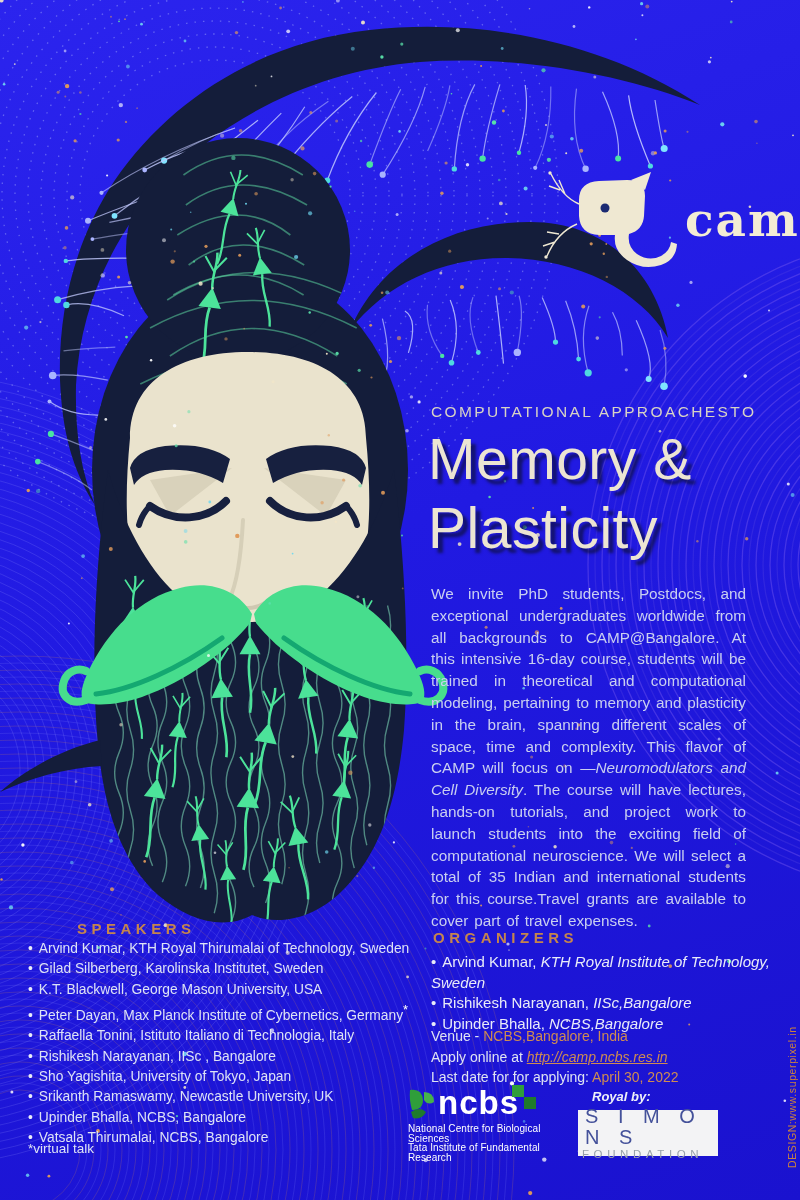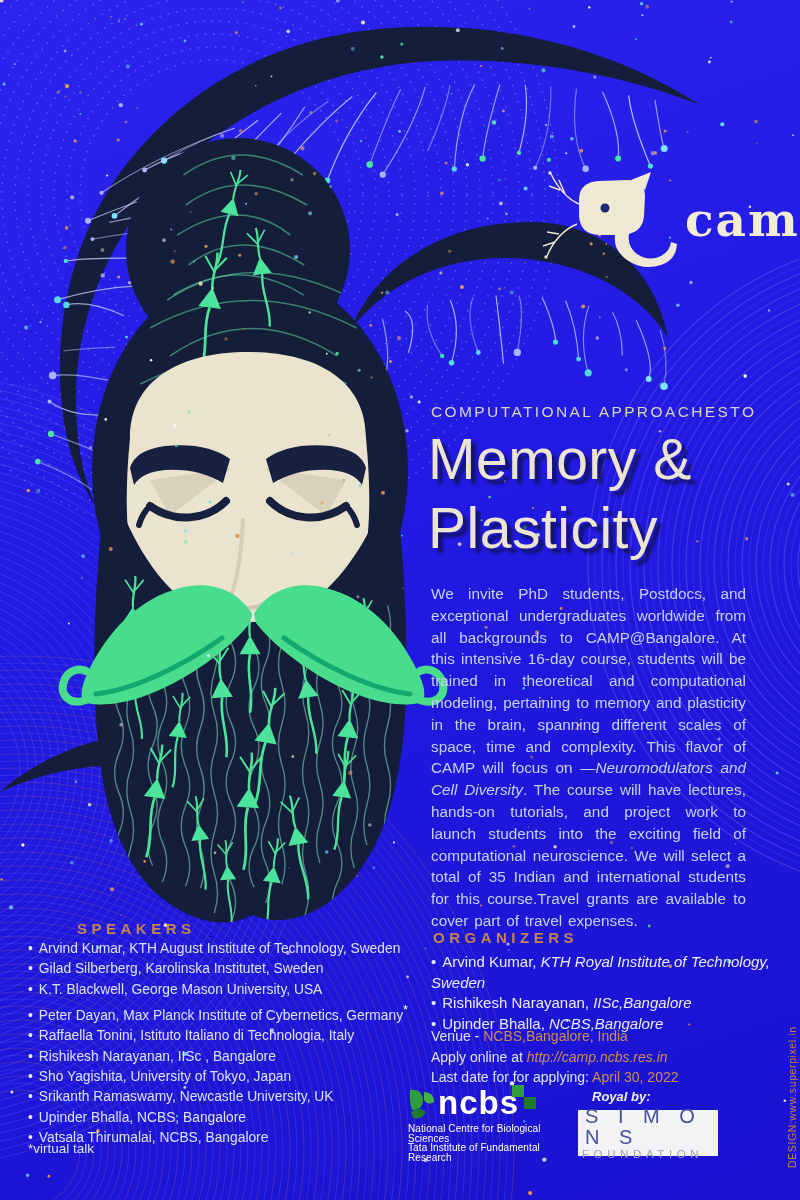--- a/index.html
+++ b/index.html
@@ -19,21 +19,21 @@
          color:#c9cff0;text-align:justify;word-spacing:1.5px;}
   .intro i{font-style:italic;}
   .dates{left:432px;top:888px;font-size:29px;color:#79e7d2;letter-spacing:.5px;}
   .sec-heading{font-size:15px;letter-spacing:4.5px;color:#c5854e;font-weight:bold;}
   .org-heading{left:433px;top:929px;}
   .org-list{left:431px;top:952px;font-size:15px;line-height:20.6px;color:#e9ebf8;}
   .org-list .aff{font-style:italic;}
   .bullet{color:#e9ebf8;margin-right:6px;}
   .details{left:431px;top:1026px;font-size:14px;line-height:20.5px;color:#dfe3f2;}
   .details .val{color:#cf8c52;}
-  .details .url{color:#cf8c52;font-style:italic;}
+  .details .url{color:#cf8c52;font-style:italic;text-decoration:underline;}
   .spk-heading{left:77px;top:920px;}
   .spk-list{left:28px;top:939px;font-size:13.8px;line-height:20.4px;color:#dde2f6;}
   .spk-list sup{font-size:13px;color:#fff;}
   .footnote{left:28px;top:1141px;font-size:13.5px;color:#dde2f6;text-align:right;}
   .credit{left:786px;top:1168px;transform:rotate(-90deg);transform-origin:0 0;
           font-size:10.5px;color:#c9813f;letter-spacing:.6px;white-space:nowrap;}
 
   .ncbs{left:408px;top:1088px;width:150px;}
   .ncbs-row{display:flex;align-items:flex-start;}
   .ncbs-word{color:#fff;font-size:33px;font-weight:bold;letter-spacing:1px;line-height:30px;}
@@ -719,21 +719,21 @@
       </div>
 
     <div class="abs details">
       <div><span>Venue - </span><span class="val">NCBS,Bangalore, India</span></div>
       <div><span>Apply online at </span><span class="url">http://camp.ncbs.res.in</span></div>
       <div><span>Last date for for applying: </span><span class="val">April 30, 2022</span></div>
     </div>
 
     <div class="abs sec-heading spk-heading">SPEAKERS</div>
     <div class="abs spk-list">
-        <div><span class="bullet">•</span><span>Arvind Kumar, KTH August Institute of Technology, Sweden</span></div>
+        <div><span class="bullet">•</span><span>Arvind Kumar, KTH Royal Thirumalai of Technology, Sweden</span></div>
         <div><span class="bullet">•</span><span>Gilad Silberberg, Karolinska Institutet, Sweden</span></div>
         <div><span class="bullet">•</span><span>K.T. Blackwell, George Mason University, USA</span></div>
         <div><span class="bullet">•</span><span>Peter Dayan, Max Planck Institute of Cybernetics, Germany</span><sup>*</sup></div>
         <div><span class="bullet">•</span><span>Raffaella Tonini, Istituto Italiano di Technologia, Italy</span></div>
         <div><span class="bullet">•</span><span>Rishikesh Narayanan, IISc , Bangalore</span></div>
         <div><span class="bullet">•</span><span>Sho Yagishita, University of Tokyo, Japan</span></div>
         <div><span class="bullet">•</span><span>Srikanth Ramaswamy, Newcastle University, UK</span></div>
         <div><span class="bullet">•</span><span>Upinder Bhalla, NCBS, Bangalore</span></div>
         <div><span class="bullet">•</span><span>Vatsala Thirumalai, NCBS, Bangalore</span></div>
       </div>

